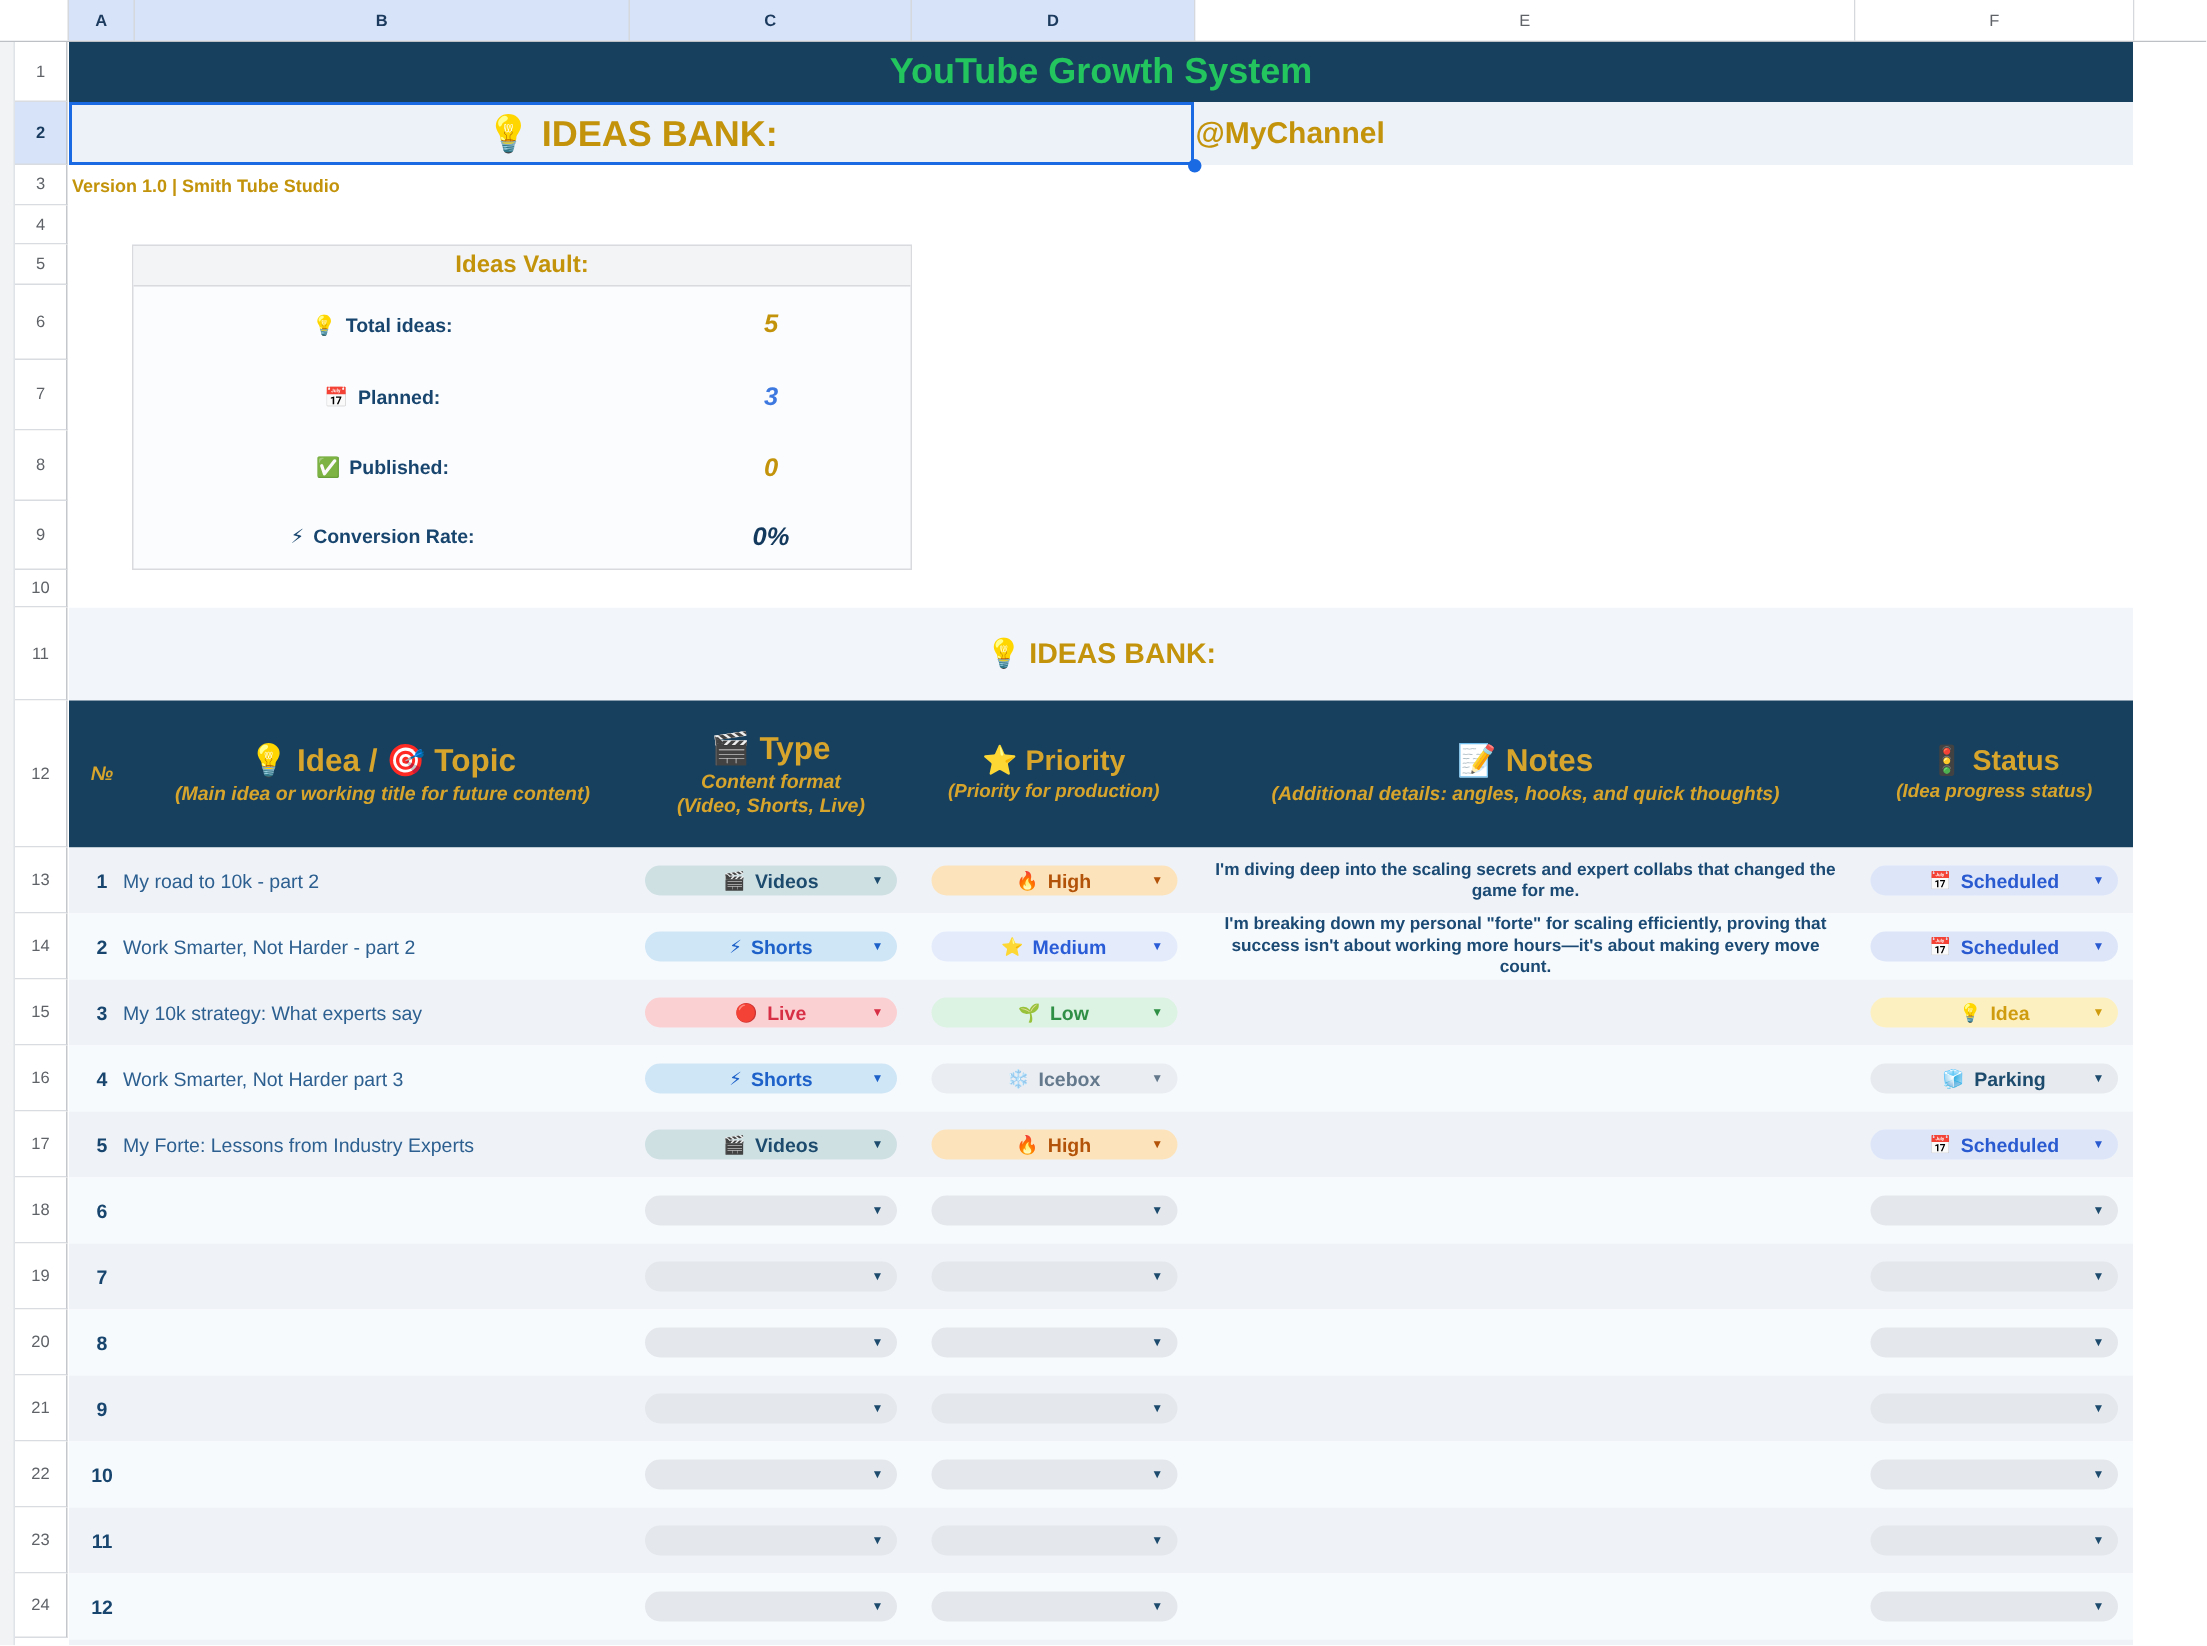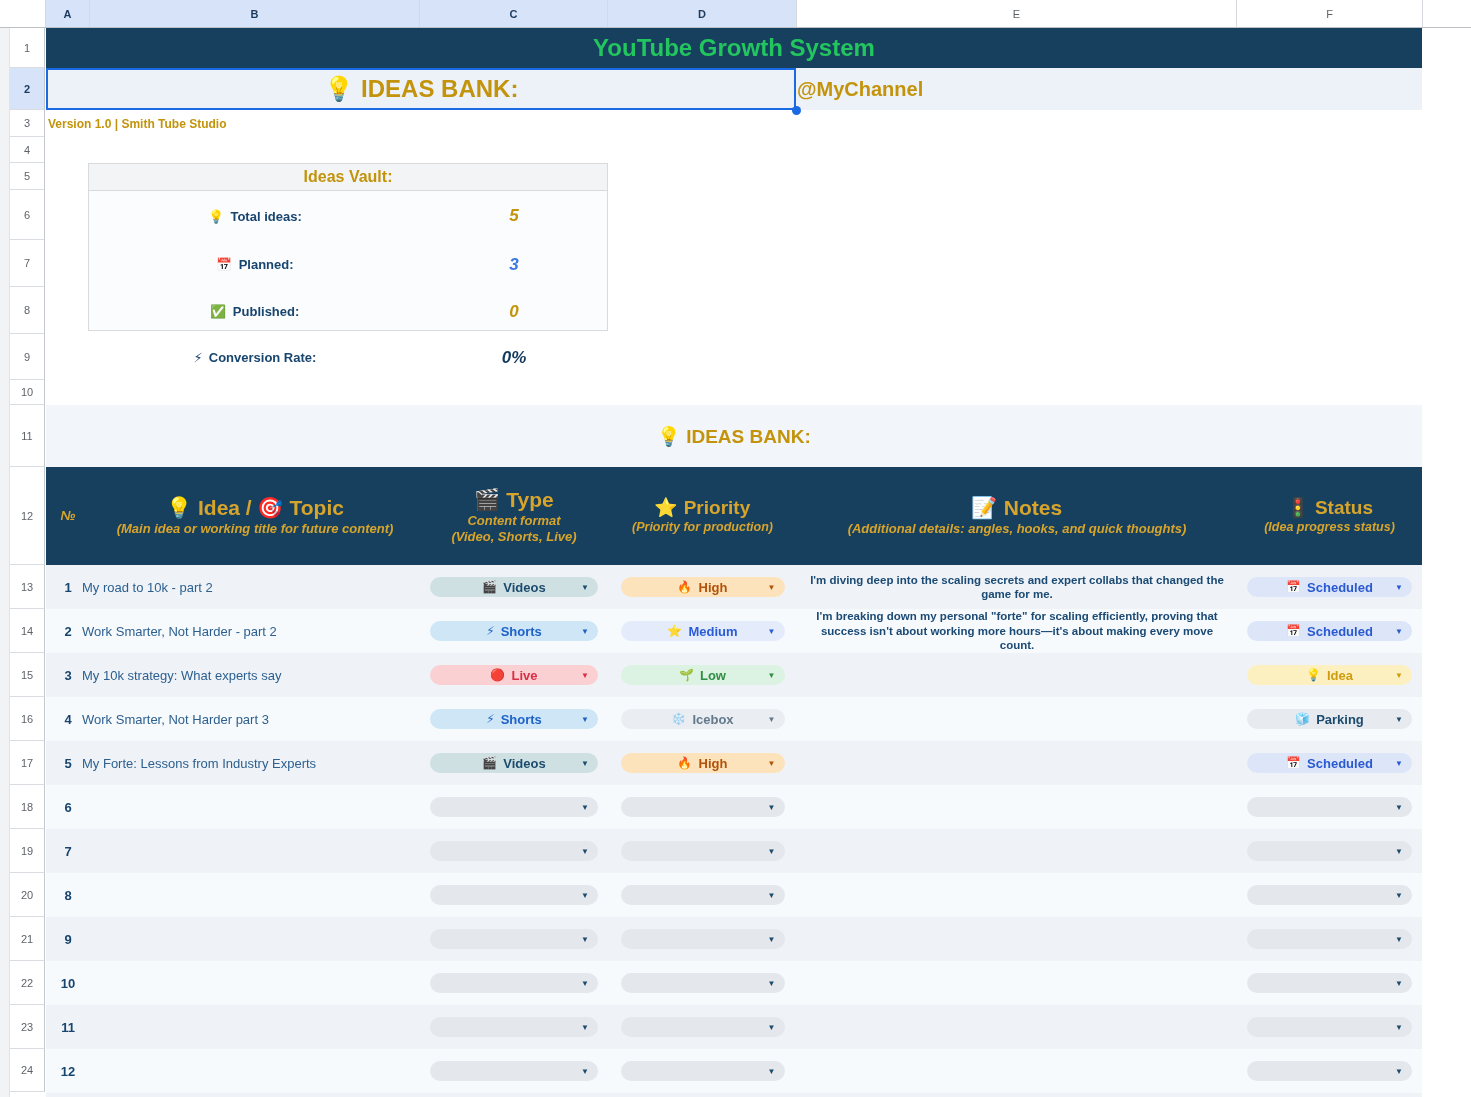--- a/index.html
+++ b/index.html
@@ -28,21 +28,21 @@
   .channel-cell{position:absolute;left:751px;top:0;width:625px;height:42px;display:flex;
           align-items:center;color:#c3940b;font-size:20px;font-weight:bold;}
   .version{position:absolute;left:48px;top:110px;height:27px;display:flex;align-items:center;
           color:#c3940b;font-size:12px;font-weight:bold;}
   
   .sel-border{position:absolute;left:46px;top:68px;width:750px;height:42px;box-sizing:border-box;
           border:2px solid #1a6ae3;pointer-events:none;z-index:6;}
   .sel-handle{position:absolute;left:792px;top:106px;width:9px;height:9px;border-radius:50%;
           background:#1a6ae3;z-index:7;}
   
-  .vault{position:absolute;left:88px;top:163px;width:520px;height:168px;box-sizing:border-box;
+  .vault{position:absolute;left:88px;top:163px;width:520px;height:217px;box-sizing:border-box;
          border:1px solid #d8dade;background:#fbfcfe;}
   .vault-title{height:27px;box-sizing:border-box;background:#f3f4f6;border-bottom:1px solid #d8dade;
          display:flex;align-items:center;justify-content:center;color:#c3940b;
          font-size:16px;font-weight:bold;}
   .vstat{position:absolute;left:0;width:518px;}
   .vlabel{position:absolute;left:0;top:0;width:332px;height:100%;display:flex;align-items:center;
          justify-content:center;gap:6px;color:#17456e;font-size:13px;font-weight:bold;}
   .vvalue{position:absolute;left:332px;top:0;width:186px;height:100%;display:flex;align-items:center;
          justify-content:center;font-size:17px;font-weight:bold;font-style:italic;}
   .v-gold{color:#c3940b;} .v-blue{color:#3c78e0;} .v-navy{color:#13395c;}

